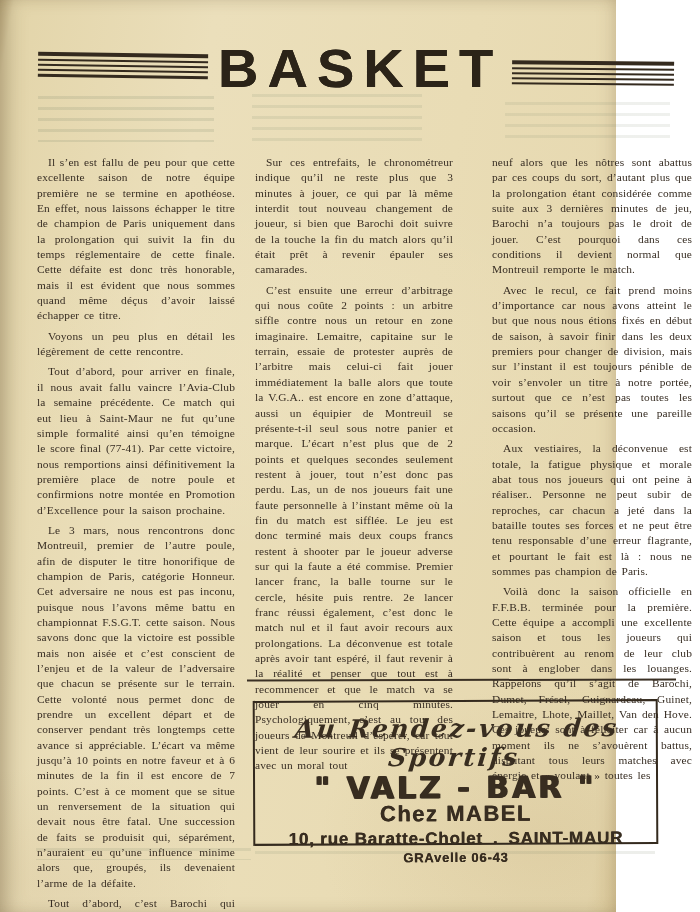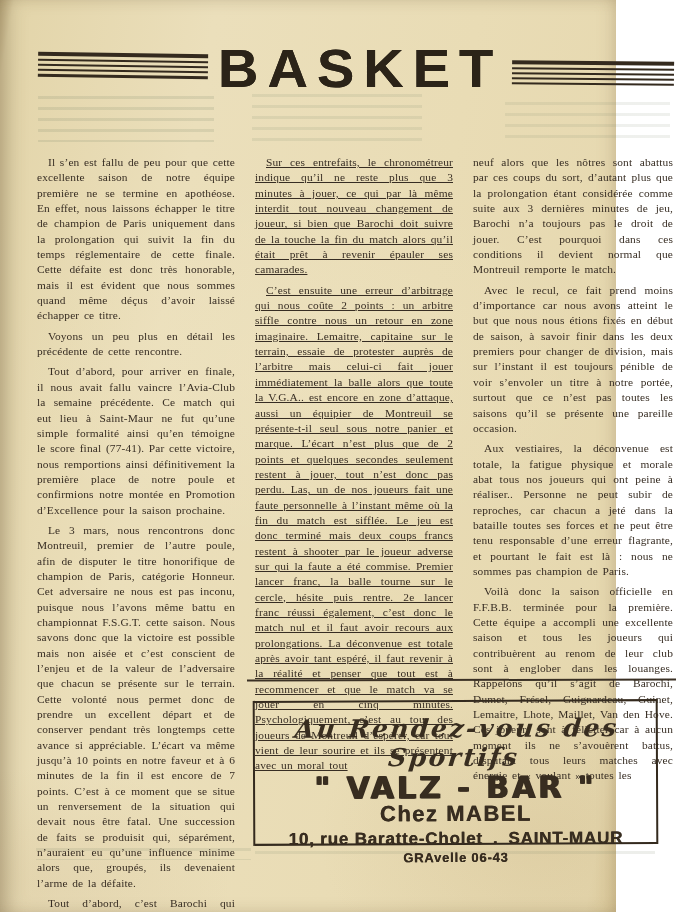--- a/index.html
+++ b/index.html
@@ -40,22 +40,22 @@
 
   
   .col {
     position: absolute; top: 151px; width: 206px;
     font-size: 11.4px; line-height: 15.35px;
     text-align: justify;
     letter-spacing: 0.15px; word-spacing: 1.6px;
     color: #372d23;
   }
   #col-1 { left: 33px; }
-  #col-2 { left: 251px; text-decoration: underline; }
-  #col-3 { left: 469px; width: 208px; }
+  #col-2 { left: 251px; }
+  #col-3 { left: 488px; width: 208px; }
   .col p { margin: 4px; text-indent: 11px; padding-bottom: 1px; }
 
   
   #separator-rule {
     position: absolute; left: 247px; top: 679px; width: 429px; height: 2px;
     background: #3a3024; transform: rotate(-0.15deg);
   }
   #ad-box {
     position: absolute; left: 253px; top: 700px; width: 401px; height: 141px;
     border: 2px solid #342a1e;
@@ -128,21 +128,21 @@
   </div>
 
   <div class="ghost" style="left:38px; top:96px; width:176px; height:46px;"></div>
   <div class="ghost" style="left:252px; top:94px; width:170px; height:48px; opacity:.8;"></div>
   <div class="ghost" style="left:505px; top:102px; width:165px; height:40px; opacity:.7;"></div>
   <div class="ghost" style="left:36px; top:848px; width:215px; height:12px; opacity:.9;"></div>
   <div class="ghost" style="left:255px; top:851px; width:400px; height:11px; opacity:.8;"></div>
 
   <div id="col-1" class="col">
     <p>Il s’en est fallu de peu pour que cette excellente saison de notre équipe première ne se termine en apothéose. En effet, nous laissons échapper le titre de champion de Paris uniquement dans la prolongation qui suivit la fin du temps réglementaire de cette finale. Cette défaite est donc très honorable, mais il est évident que nous sommes quand même déçus d’avoir laissé échapper ce titre.</p>
-    <p>Voyons un peu plus en détail les précédente de cette rencontre.</p>
+    <p>Voyons un peu plus en détail les légèrement de cette rencontre.</p>
     <p>Tout d’abord, pour arriver en finale, il nous avait fallu vaincre l’Avia-Club la semaine précédente. Ce match qui eut lieu à Saint-Maur ne fut qu’une simple formalité ainsi qu’en témoigne le score final (77-41). Par cette victoire, nous remportions ainsi définitivement la première place de notre poule et confirmions notre montée en Promotion d’Excellence pour la saison prochaine.</p>
     <p>Le 3 mars, nous rencontrons donc Montreuil, premier de l’autre poule, afin de disputer le titre honorifique de champion de Paris, catégorie Honneur. Cet adversaire ne nous est pas inconu, puisque nous l’avons même battu en championnat F.S.G.T. cette saison. Nous savons donc que la victoire est possible mais non aisée et c’est conscient de l’enjeu et de la valeur de l’adversaire que chacun se présente sur le terrain. Cette volonté nous permet donc de prendre un excellent départ et de conserver pendant très longtemps cette avance si appréciable. L’écart va même jusqu’à 10 points en notre faveur et à 6 minutes de la fin il est encore de 7 points. C’est à ce moment que se situe un renversement de la situation qui devait nous être fatal. Une succession de faits se produisit qui, séparément, n’auraient eu qu’une influence minime alors que, groupés, ils devenaient l’arme de la défaite.</p>
     <p>Tout d’abord, c’est Barochi qui jusque-là excellent accuse un moment de fatigue bien compréhensible et sort du jeu. Son remplaçant, Lhote, sans commettre d’erreur, n’a quand même pas l’assurance de son aîné et l’adversaire en profite pour réduire légèrement la marque.</p>
   </div>
 
   <div id="col-2" class="col">
     <p>Sur ces entrefaits, le chronométreur indique qu’il ne reste plus que 3 minutes à jouer, ce qui par là même interdit tout nouveau changement de joueur, si bien que Barochi doit suivre de la touche la fin du match alors qu’il était prêt à revenir épauler ses camarades.</p>
     <p>C’est ensuite une erreur d’arbitrage qui nous coûte 2 points : un arbitre siffle contre nous un retour en zone imaginaire. Lemaitre, capitaine sur le terrain, essaie de protester auprès de l’arbitre mais celui-ci fait jouer immédiatement la balle alors que toute la V.G.A.. est encore en zone d’attaque, aussi un équipier de Montreuil se présente-t-il seul sous notre panier et marque. L’écart n’est plus que de 2 points et quelques secondes seulement restent à jouer, tout n’est donc pas perdu. Las, un de nos joueurs fait une faute personnelle à l’instant même où la fin du match est sifflée. Le jeu est donc terminé mais deux coups francs restent à shooter par le joueur adverse sur qui la faute a été commise. Premier lancer franc, la balle tourne sur le cercle, hésite puis rentre. 2e lancer franc réussi également, c’est donc le match nul et il faut avoir recours aux prolongations. La déconvenue est totale après avoir tant espéré, il faut revenir à la réalité et penser que tout est à recommencer et que le match va se jouer en cinq minutes. Psychologiquement, c’est au tour des joueurs de Montreuil d’espérer, car tout vient de leur sourire et ils se présentent avec un moral tout</p>
   </div>
 

